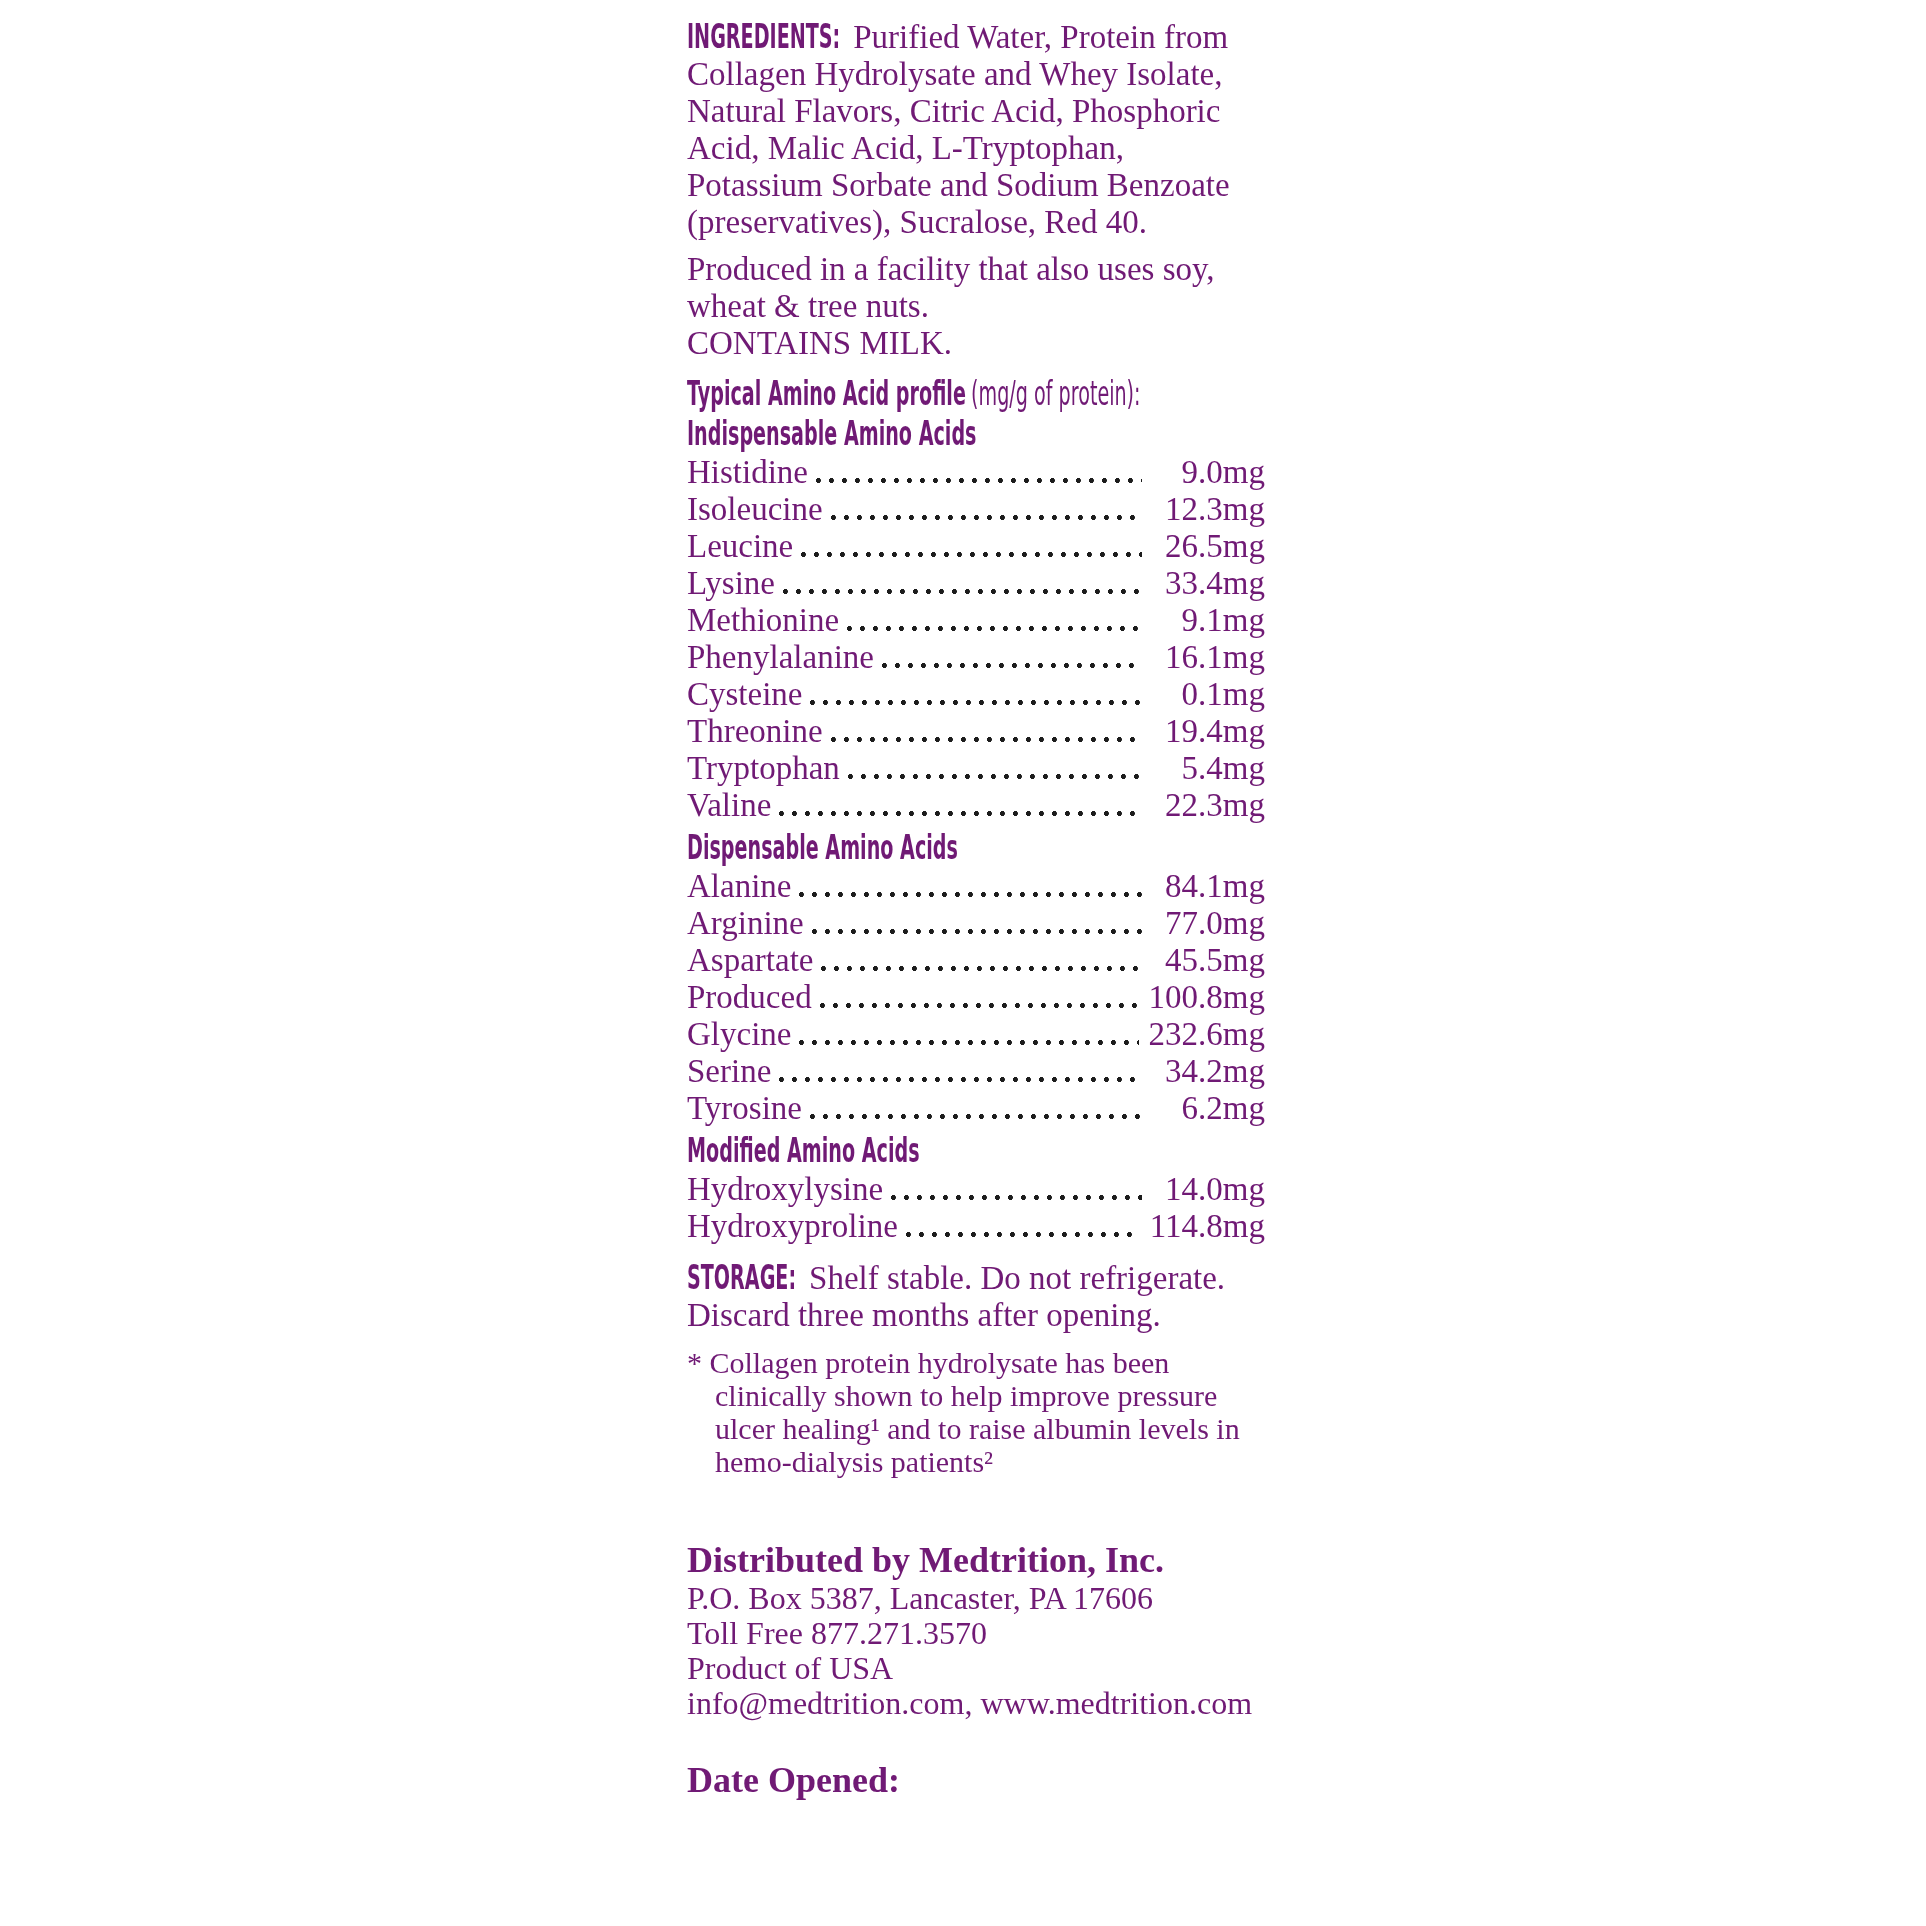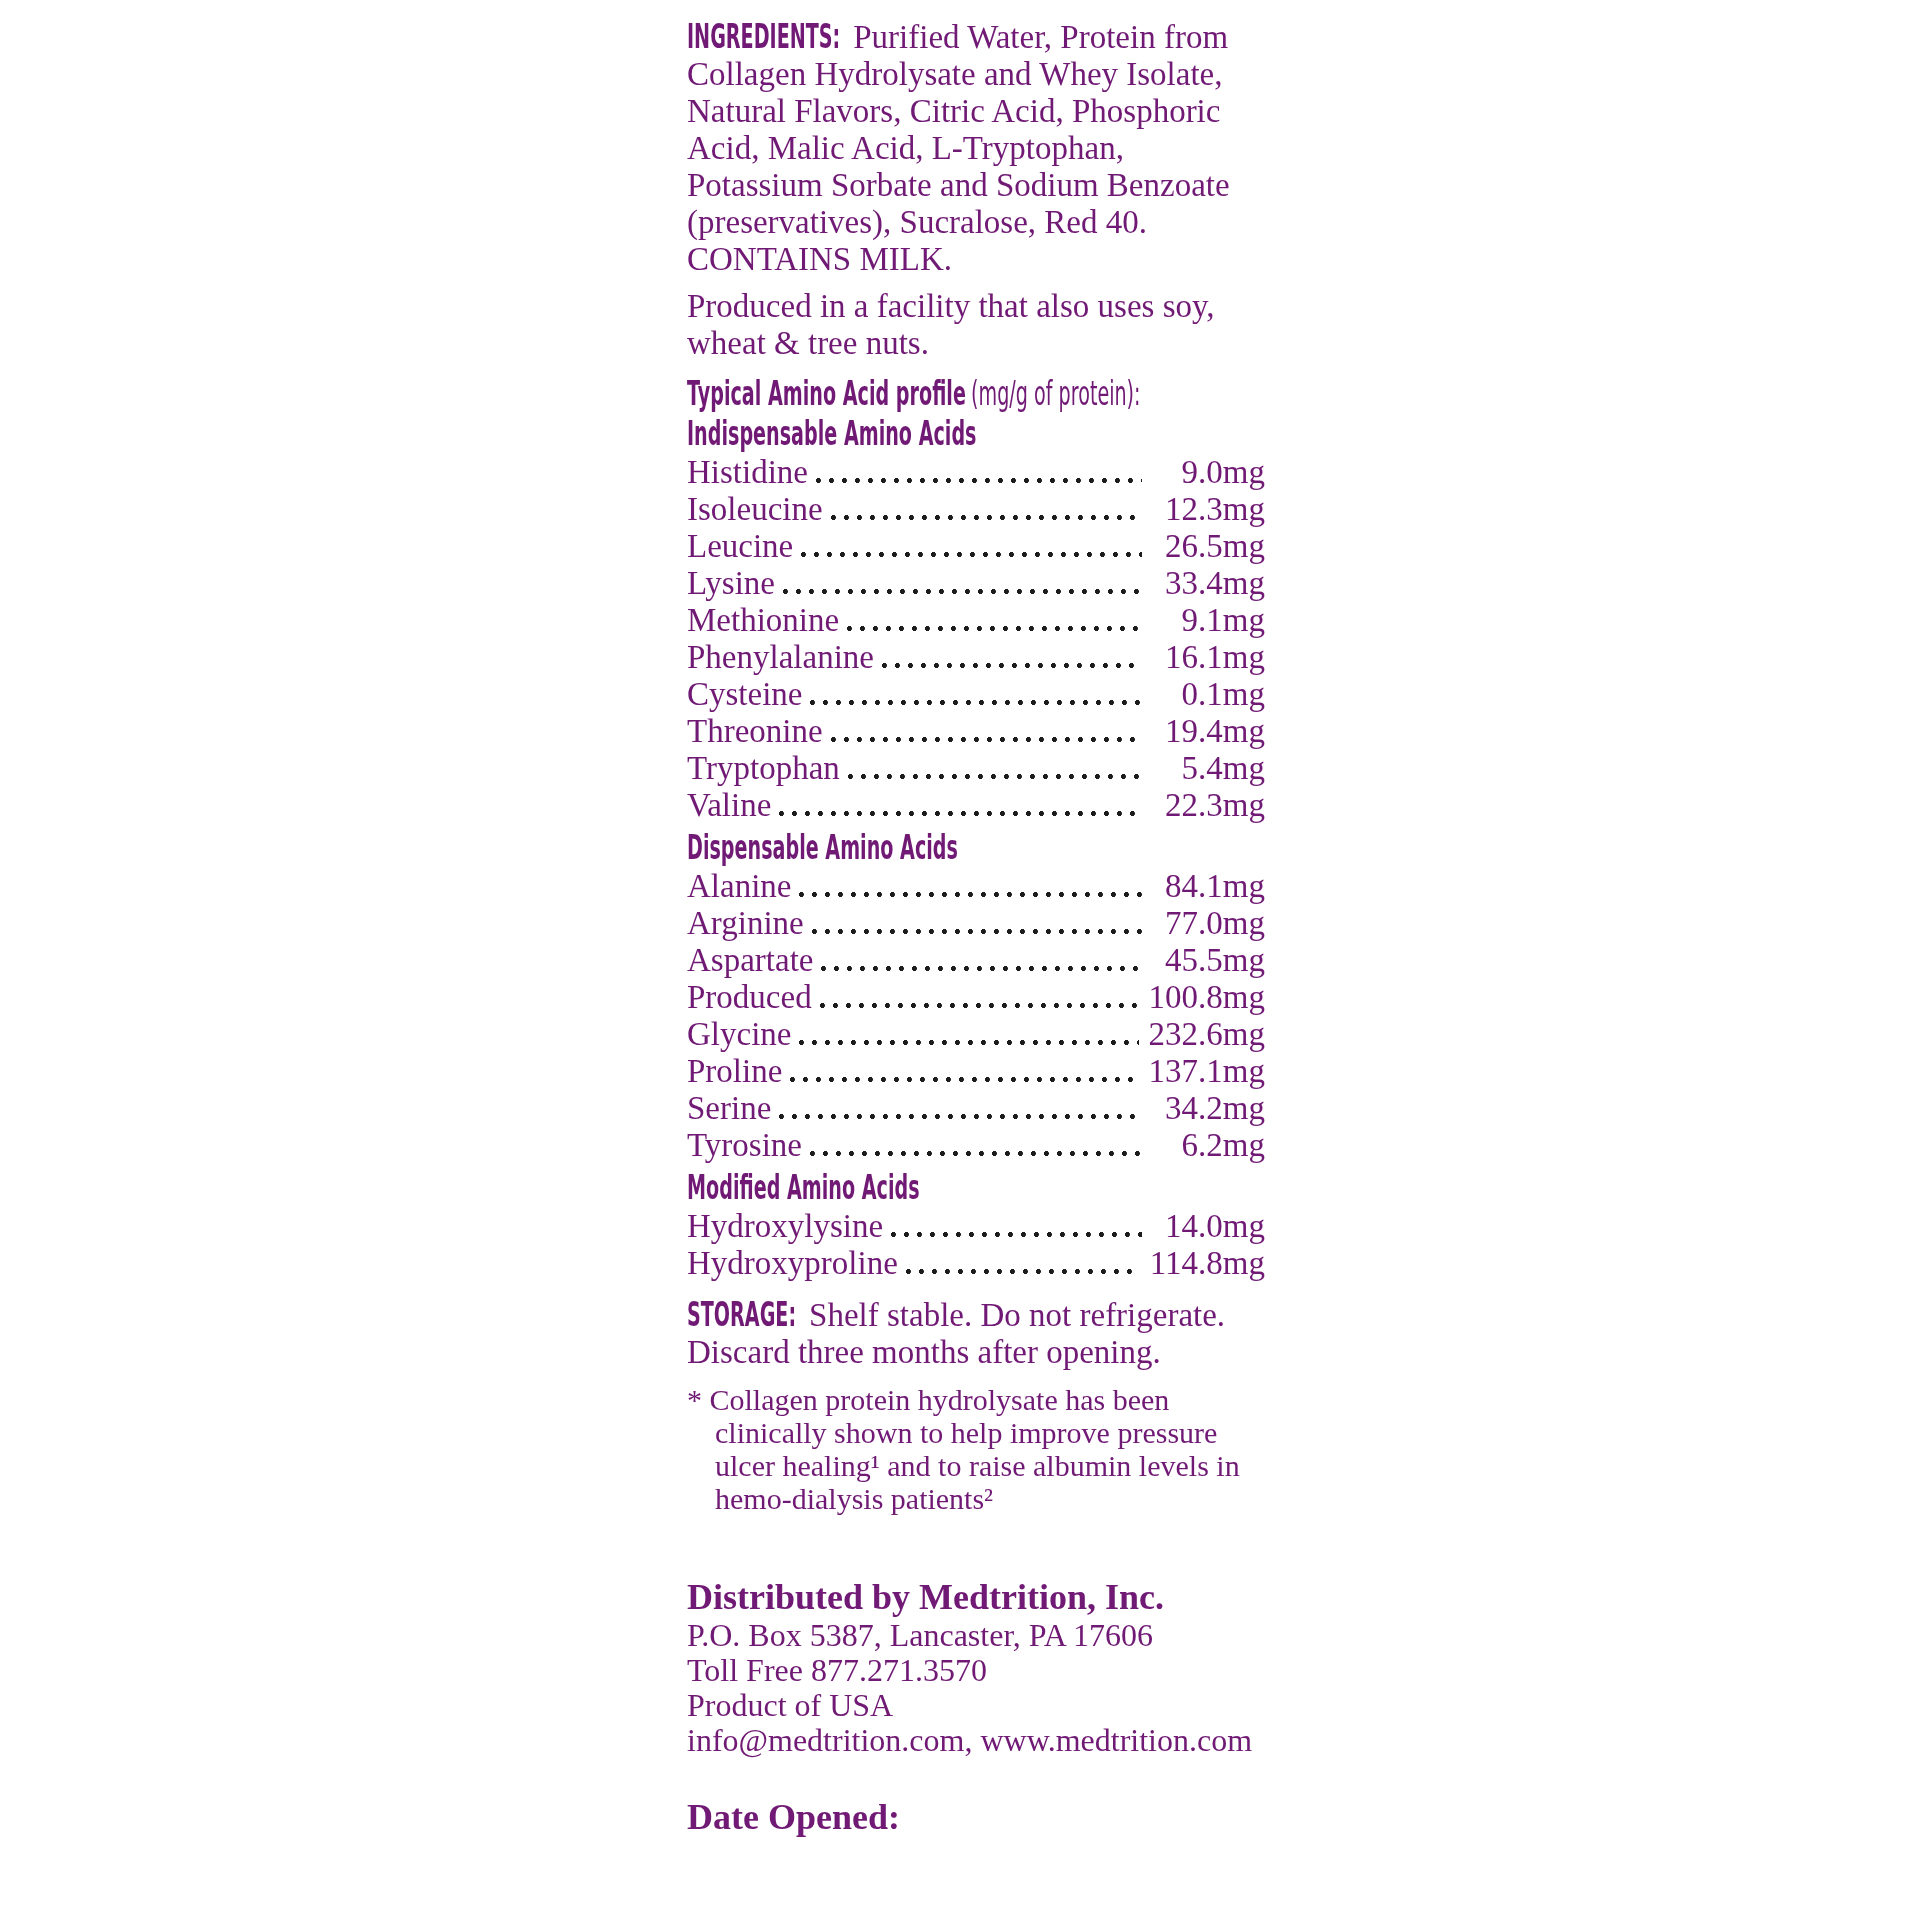--- a/index.html
+++ b/index.html
@@ -37,23 +37,23 @@
   .dist-line{font-size:32px;line-height:35px;}
   .date-opened{margin-top:38px;font-size:36px;line-height:42px;font-weight:700;}
 </style>
 </head>
 <body>
 
 <div class="page">
   <div class="col">
 
     <p class="body-text para"><span class="sans condense inline-label" style="transform: scaleX(0.58); transform-origin: 0px 70%; margin-right: -98px;">INGREDIENTS:</span><span>Purified Water, Protein from Collagen Hydrolysate and Whey Isolate, Natural Flavors, Citric Acid, Phosphoric Acid, Malic Acid, L-Tryptophan, Potassium Sorbate and Sodium Benzoate (preservatives), Sucralose, Red 40.</span></p>
+    <div class="body-text mt10">Produced in a facility that also uses soy, wheat &amp; tree nuts.</div>
+
     <div class="body-text">CONTAINS MILK.</div>
-
-    <div class="body-text mt10">Produced in a facility that also uses soy, wheat &amp; tree nuts.</div>
 
     <div class="heading-line mt12">
       <span class="condense" style="transform: scaleX(0.58); transform-origin: 0px 70%;"><span class="sans">Typical Amino Acid profile</span><span class="sans sans-regular units-span">(mg/g of protein):</span></span>
     </div>
 
     <div>
         <div class="aa-heading"><span class="sans condense" style="transform: scaleX(0.58); transform-origin: 0px 70%;">Indispensable Amino Acids</span></div>
         <div class="aa-row">
           <span class="aa-name">Histidine</span>
           <span class="aa-dots"></span>
@@ -124,25 +124,20 @@
           <span class="aa-name">Produced</span>
           <span class="aa-dots"></span>
           <span class="aa-value">100.8mg</span>
         </div>
         <div class="aa-row">
           <span class="aa-name">Glycine</span>
           <span class="aa-dots"></span>
           <span class="aa-value">232.6mg</span>
         </div>
         <div class="aa-row">
-          <span class="aa-name">Proline</span>
-          <span class="aa-dots"></span>
-          <span class="aa-value">137.1mg</span>
-        </div>
-        <div class="aa-row">
           <span class="aa-name">Serine</span>
           <span class="aa-dots"></span>
           <span class="aa-value">34.2mg</span>
         </div>
         <div class="aa-row">
           <span class="aa-name">Tyrosine</span>
           <span class="aa-dots"></span>
           <span class="aa-value">6.2mg</span>
         </div>
         <div class="aa-heading"><span class="sans condense" style="transform: scaleX(0.58); transform-origin: 0px 70%;">Modified Amino Acids</span></div>

